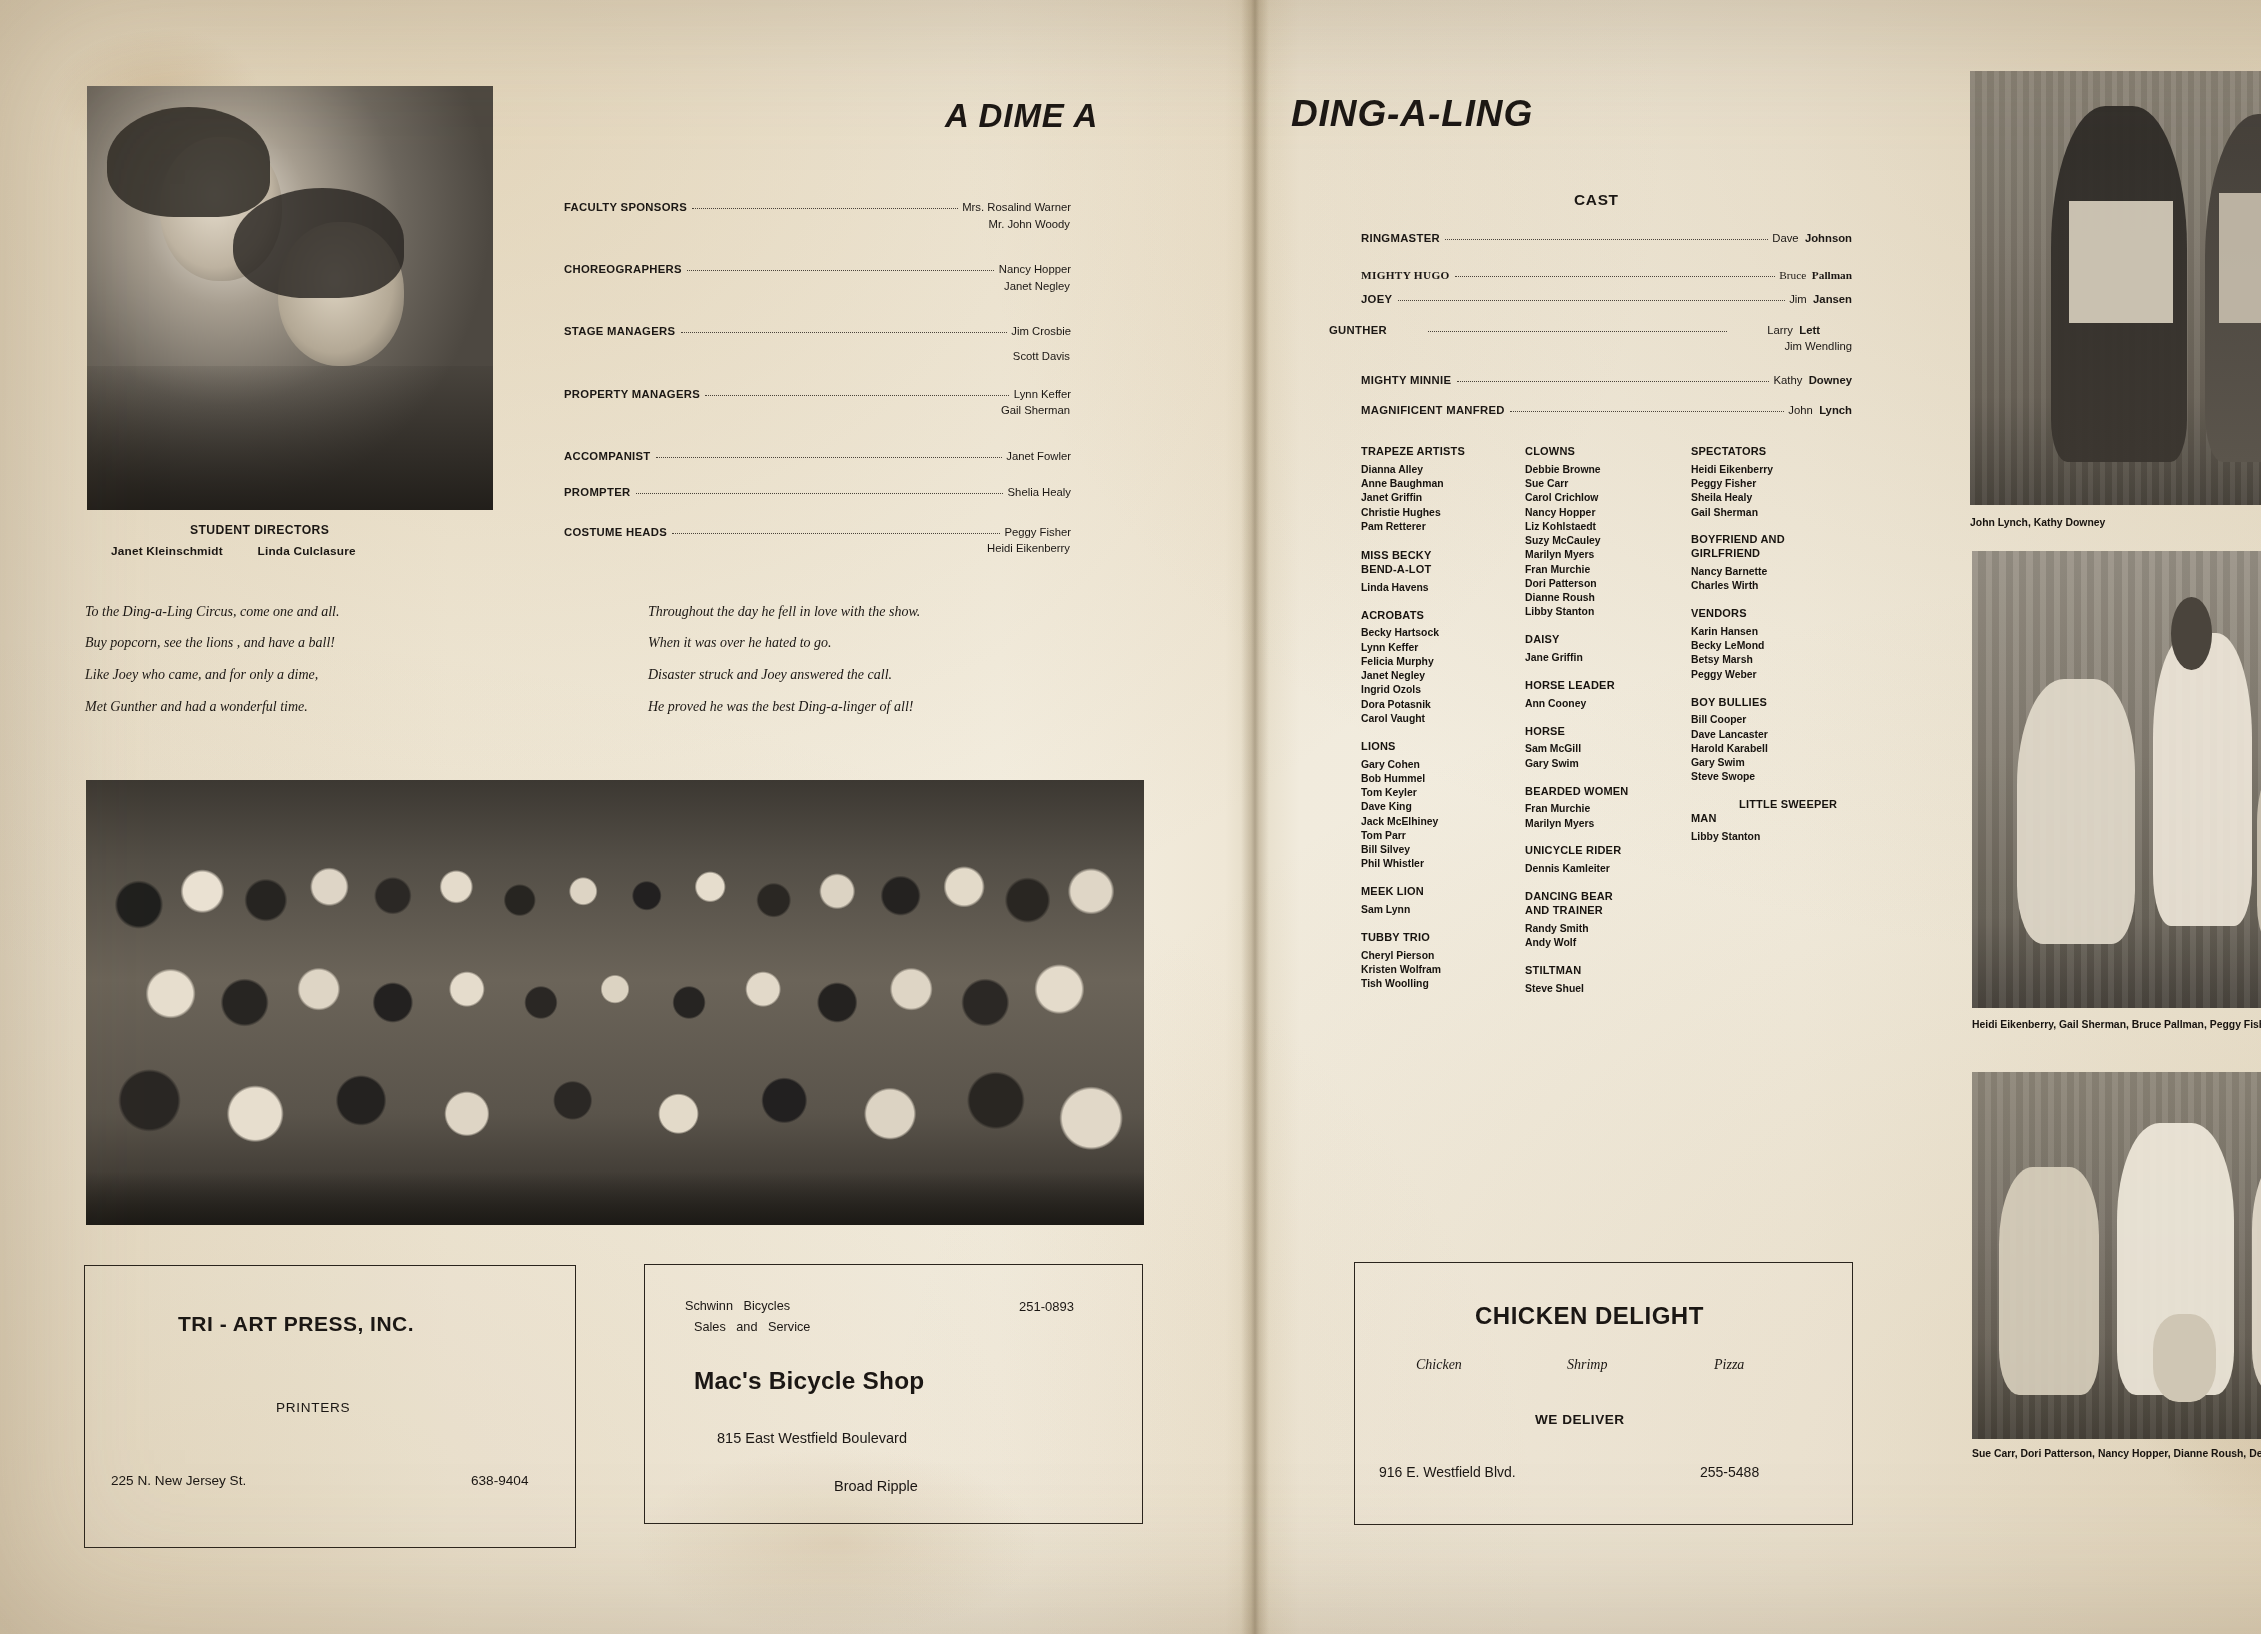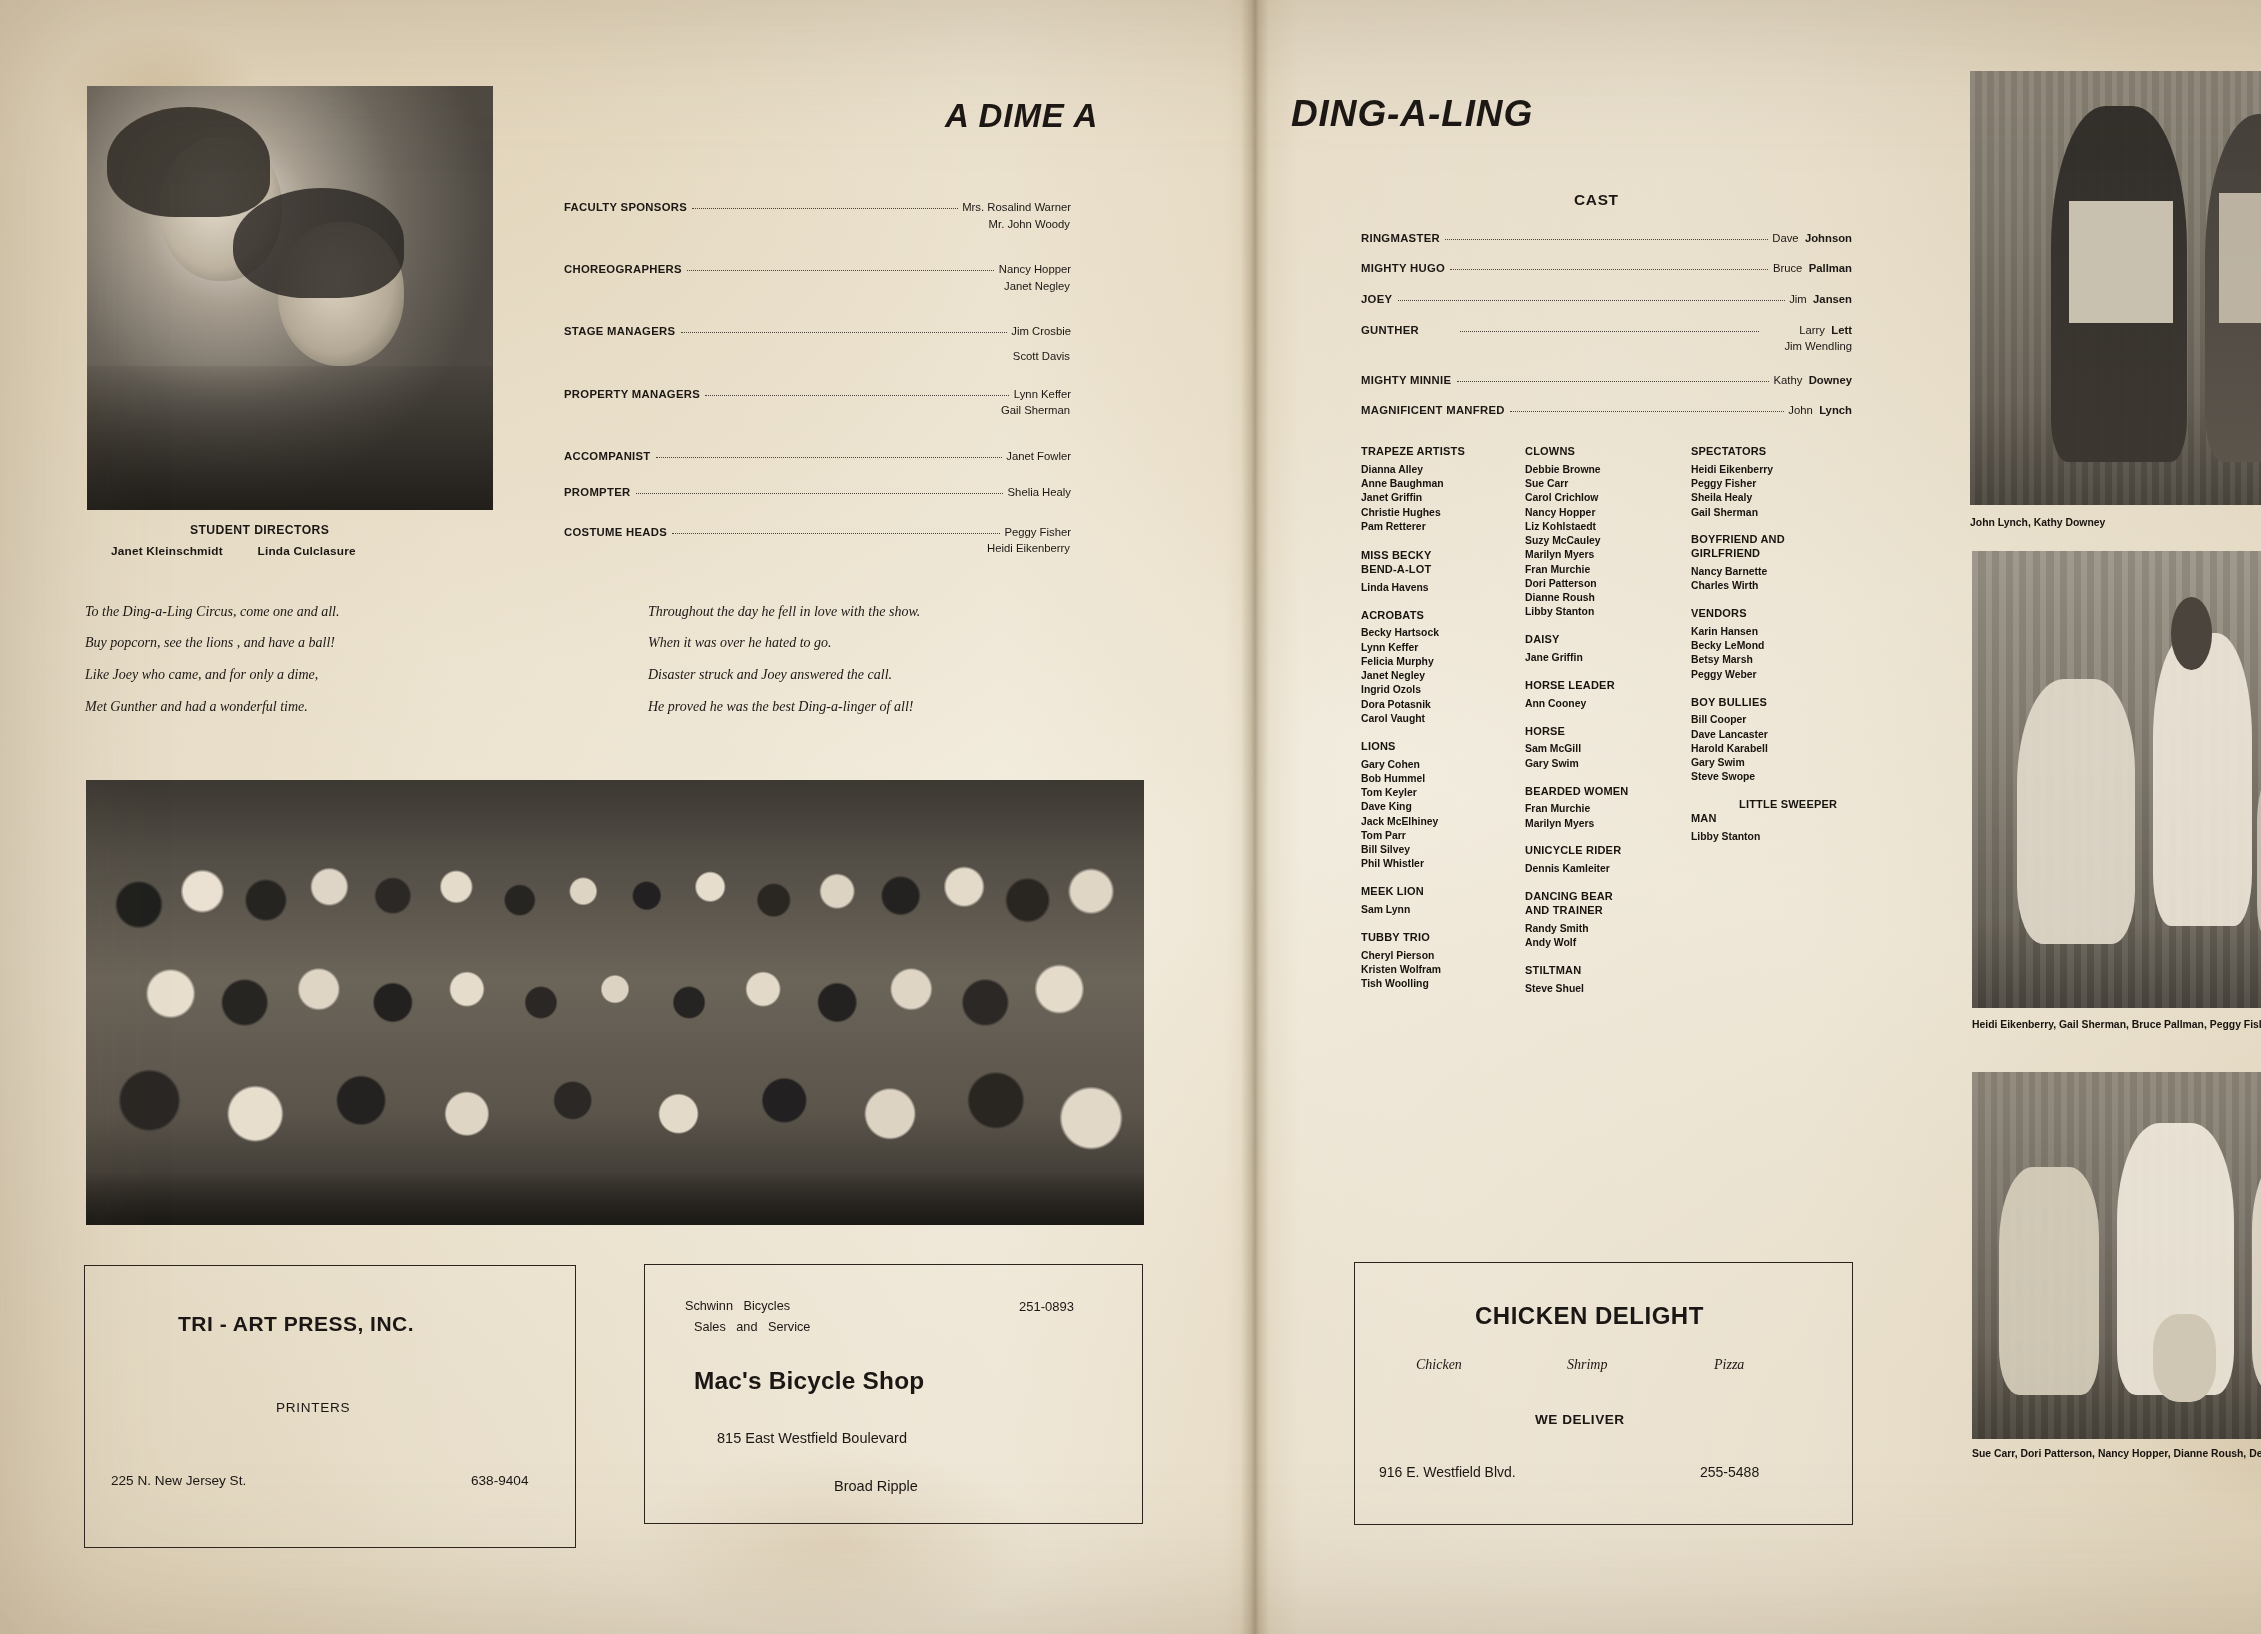--- a/index.html
+++ b/index.html
@@ -212,31 +212,31 @@
 <div class="t" style="left:717px;top:1430px;font-size:14.5px;">815 East Westfield Boulevard</div>
 <div class="t" style="left:834px;top:1478px;font-size:14.5px;">Broad Ripple</div>
 
 <div class="t b" style="left:1574px;top:191px;font-size:15.4px;letter-spacing:0.7px;">CAST</div>
 
 <div class="row" style="left:1361px;top:231px;width:491px;">
   <span class="lbl">RINGMASTER</span>
   <span class="dots"></span>
   <span class="val"><span>Dave</span>&nbsp;&nbsp;<span class="b2">Johnson</span></span>
 </div>
-<div class="row" style="left:1361px;top:261px;width:491px;">
+<div class="row" style="left:1361px;top:268px;width:491px;font-family:Liberation Serif, serif;">
   <span class="lbl">MIGHTY HUGO</span>
   <span class="dots"></span>
   <span class="val"><span>Bruce</span>&nbsp;&nbsp;<span class="b2">Pallman</span></span>
 </div>
 <div class="row" style="left:1361px;top:292px;width:491px;">
   <span class="lbl">JOEY</span>
   <span class="dots"></span>
   <span class="val"><span>Jim</span>&nbsp;&nbsp;<span class="b2">Jansen</span></span>
 </div>
-<div class="row" style="left:1361px;top:323px;width:491px;gap:36px;">
+<div class="row" style="left:1329px;top:323px;width:491px;gap:36px;">
   <span class="lbl">GUNTHER</span>
   <span class="dots"></span>
   <span class="val"><span>Larry</span>&nbsp;&nbsp;<span class="b2">Lett</span></span>
 </div>
 <div class="val2" style="left:1581px;top:340px;width:271px;">Jim Wendling</div>
 
 <div class="row" style="left:1361px;top:373px;width:491px;">
   <span class="lbl">MIGHTY MINNIE</span>
   <span class="dots"></span>
   <span class="val"><span>Kathy</span>&nbsp;&nbsp;<span class="b2">Downey</span></span>

